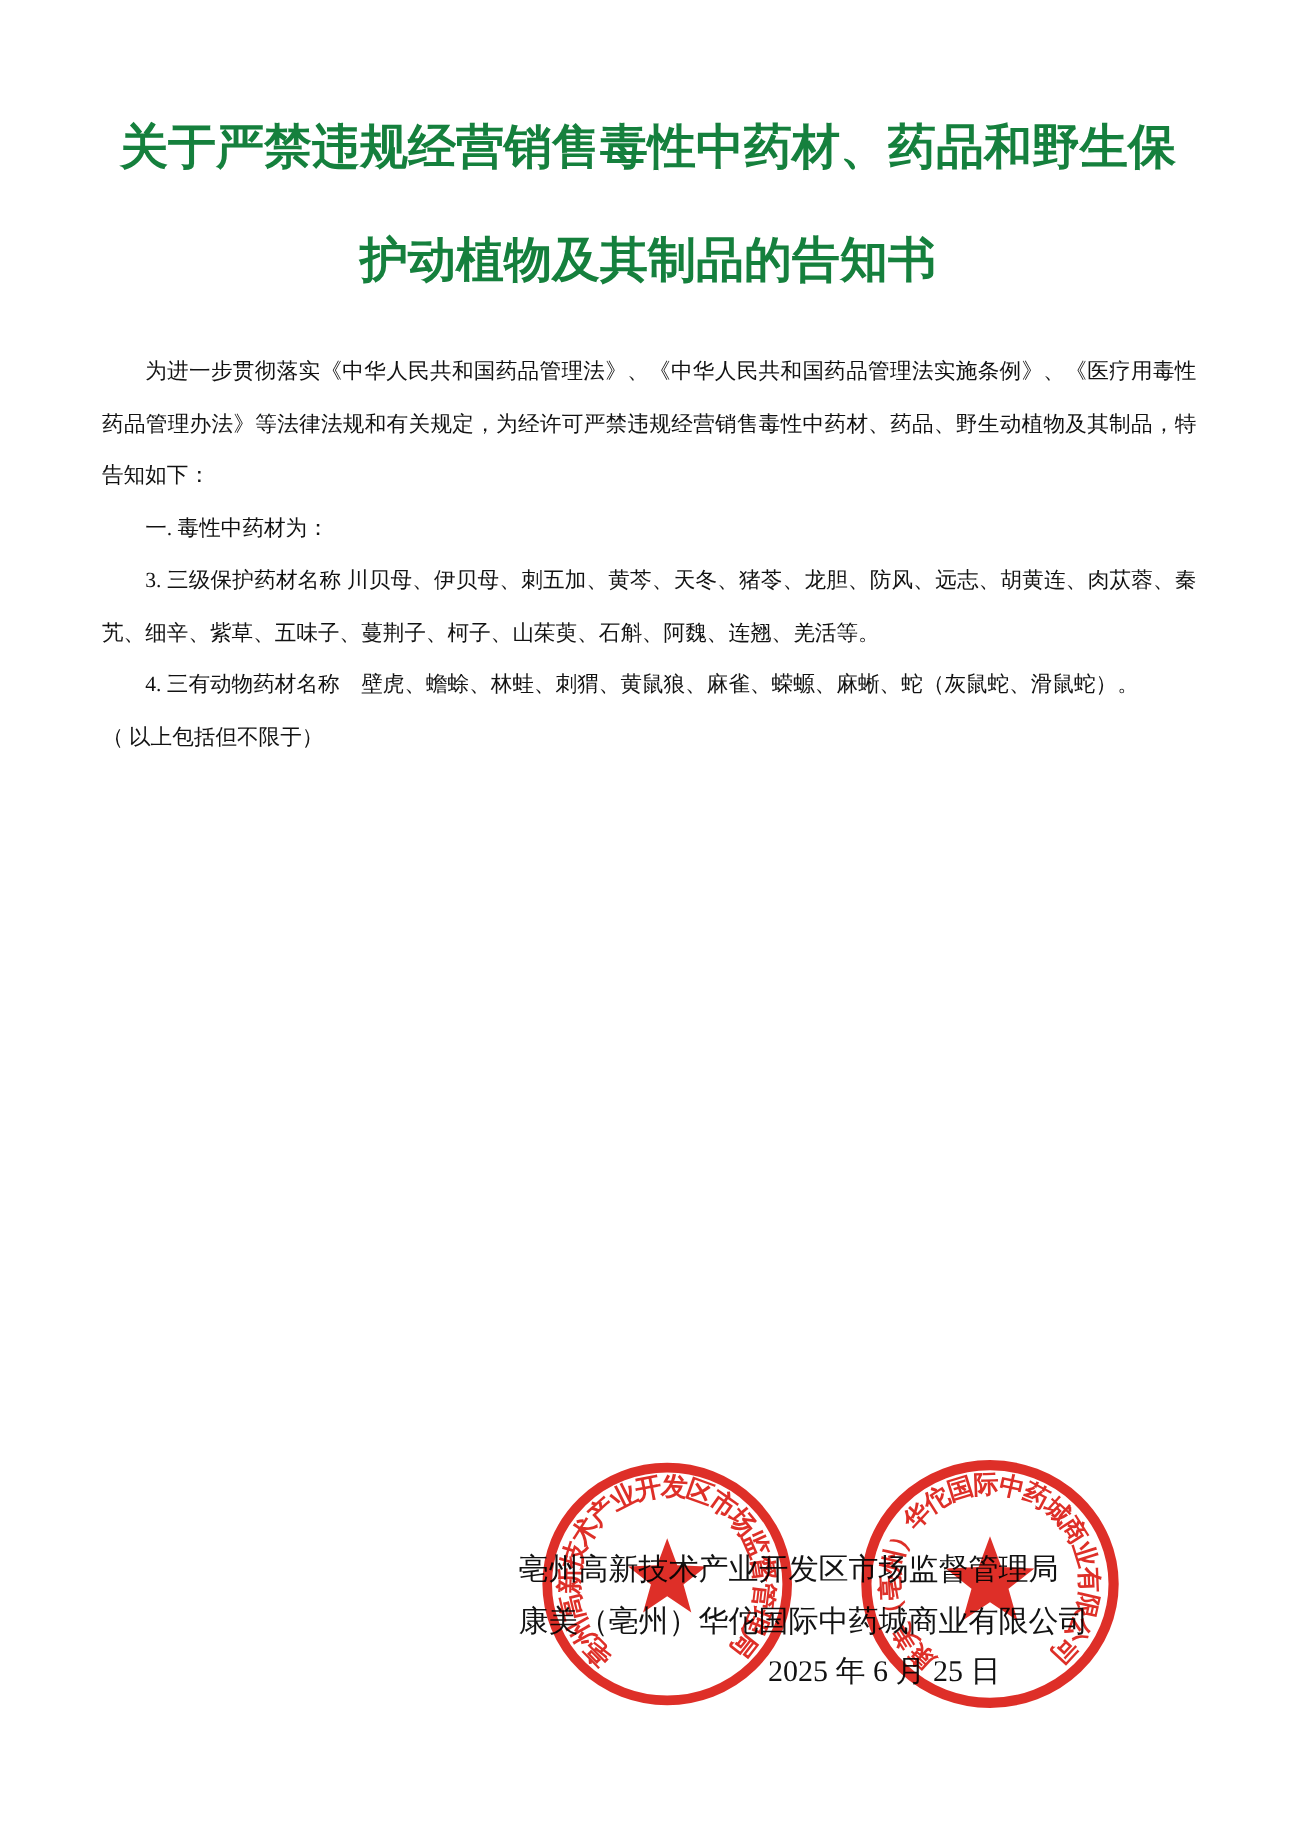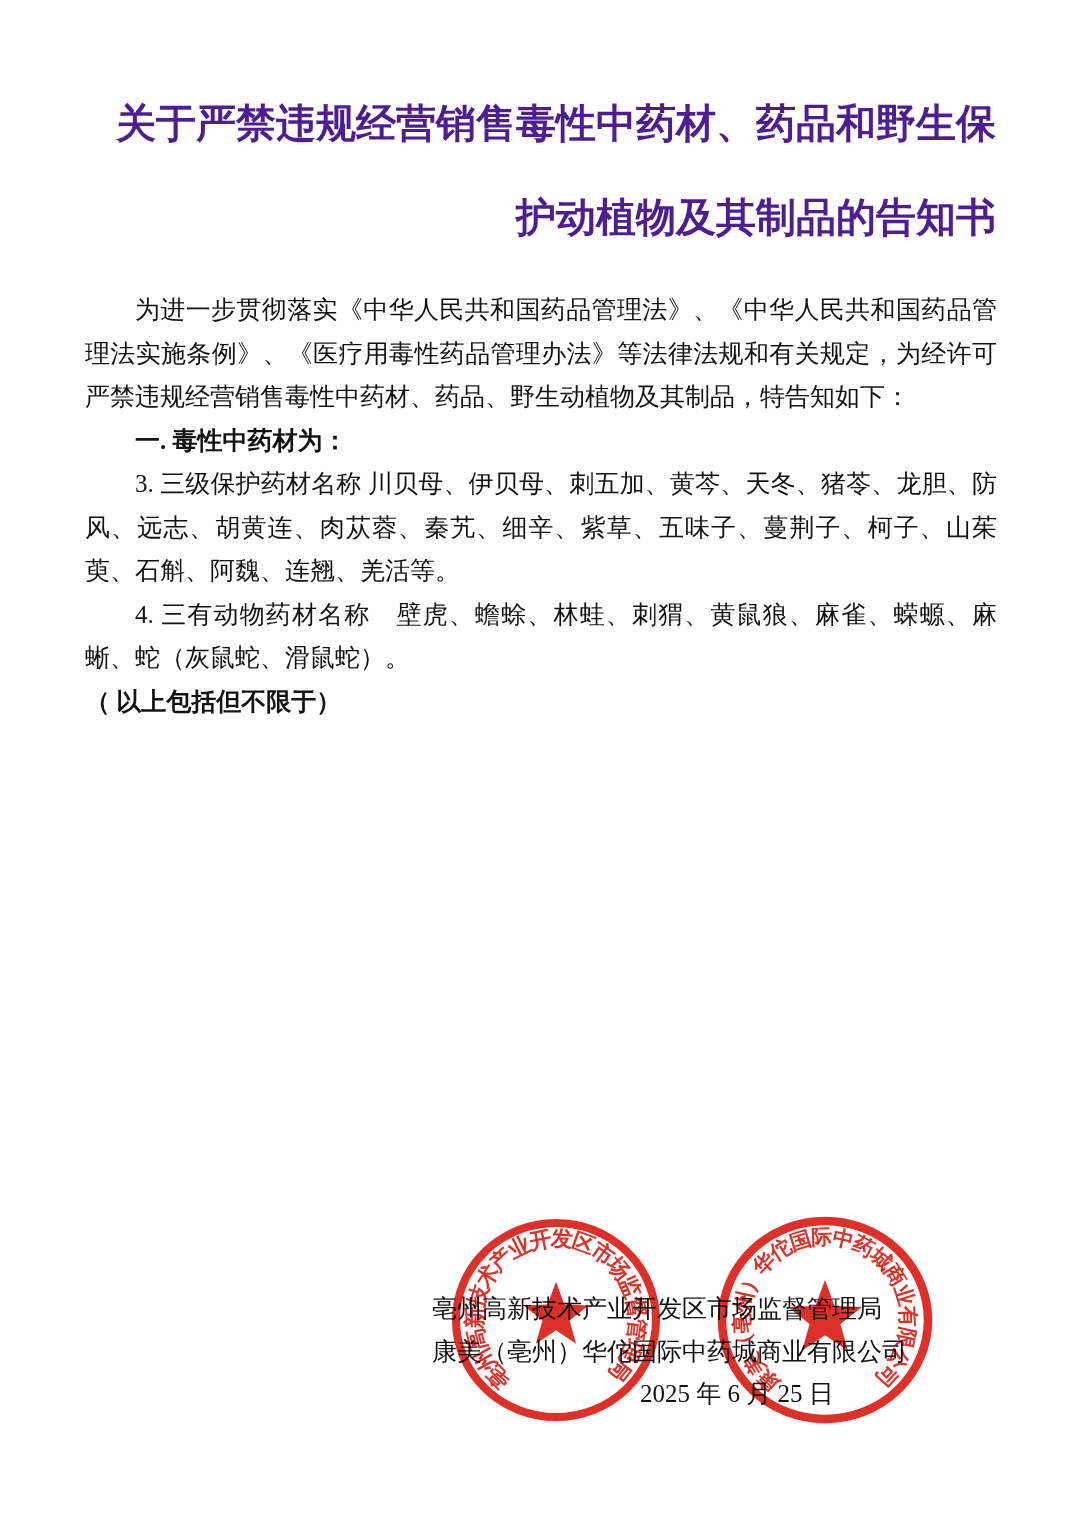--- a/index.html
+++ b/index.html
@@ -10,41 +10,41 @@
     background: #ffffff;
     overflow: hidden;
     font-family: "Liberation Serif", "DejaVu Serif", serif;
     color: #121212;
   }
   .doc-title {
     position: absolute;
     top: 76px;
     left: 84px;
     right: 84px;
-    text-align: right;
+    text-align: center;
     font-family: "Liberation Sans", "DejaVu Sans", sans-serif;
     font-weight: bold;
     font-size: 40px;
     line-height: 94px;
-    color: #4c1d95;
+    color: #15803d;
     margin: 0;
   }
   .doc-body {
     position: absolute;
     top: 288px;
     left: 85px;
     width: 912px;
-    font-size: 25px;
+    font-size: 18px;
     line-height: 43.5px;
     text-align: justify;
   }
   .doc-body p { margin: 0; }
   .indent { text-indent: 2em; }
-  .sec-heading { font-weight: bold; }
-  .footnote { text-indent: 0; font-weight: bold; }
+  .sec-heading { font-weight: normal; }
+  .footnote { text-indent: 0; }
   .signature {
     position: absolute;
     left: 432px;
     top: 1288px;
     font-size: 25px;
     line-height: 42.5px;
     white-space: nowrap;
     color: #121212;
   }
   .signature .date-line { margin-left: 208px; }

